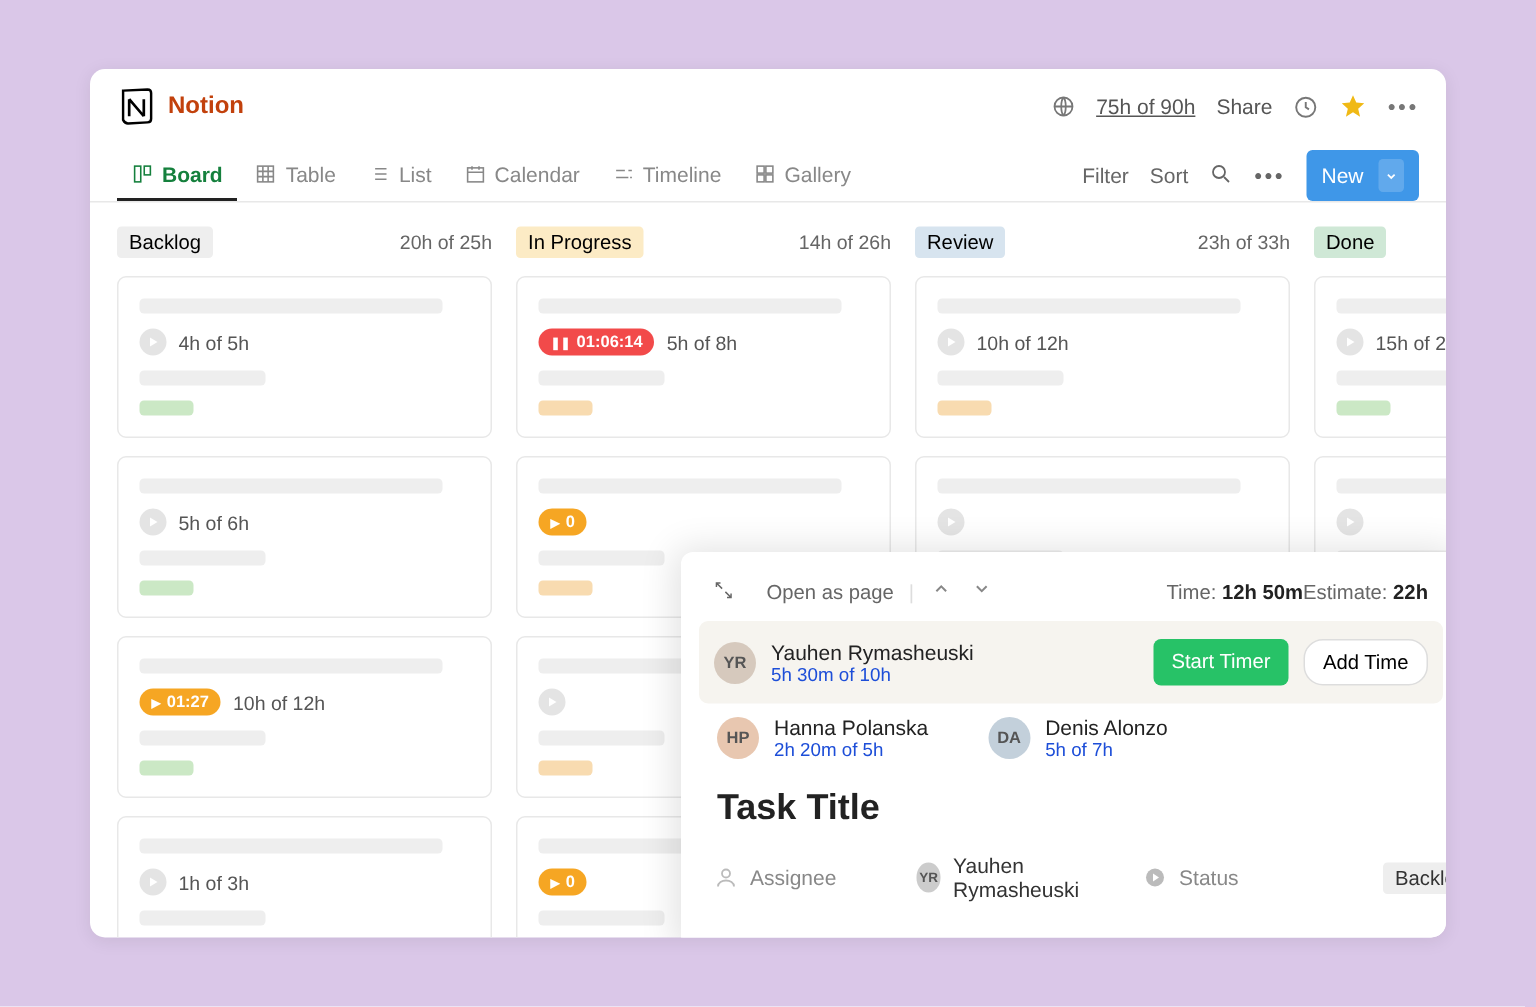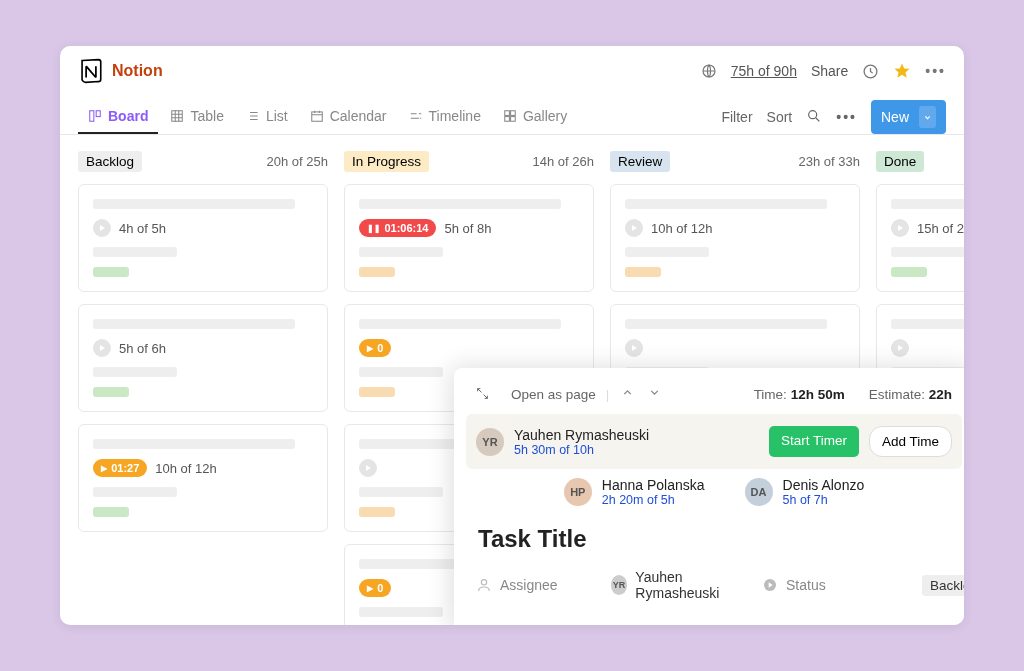--- a/index.html
+++ b/index.html
@@ -12,21 +12,21 @@
 .app-title { font-size: 16px; font-weight: 600; color: #c2410c; }
 .top-right { margin-left: auto; display: flex; align-items: center; gap: 14px; color: #555; font-size: 14px; }
 .globe-icon { width: 16px; height: 16px; }
 .time-budget { text-decoration: underline; font-weight: 500; cursor: pointer; }
 .share-text { cursor: pointer; }
 .icon-btn { cursor: pointer; color: #777; display: flex; }
 .star-icon { color: #f0b915; }
 .dots { letter-spacing: 2px; font-weight: bold; }
 .views { display: flex; align-items: center; padding: 0 18px; border-bottom: 1px solid #e8e8e8; gap: 2px; }
 .view-tab { display: flex; align-items: center; gap: 6px; padding: 8px 10px; font-size: 14px; color: #888; cursor: pointer; border-bottom: 2px solid transparent; }
-.view-tab.active { color: #8b5cf6; font-weight: 600; border-bottom-color: #222; }
+.view-tab.active { color: #15803d; font-weight: 600; border-bottom-color: #222; }
 .view-tab .vi { width: 14px; height: 14px; }
 .view-right { margin-left: auto; display: flex; align-items: center; gap: 14px; font-size: 14px; color: #666; }
 .view-right > * { cursor: pointer; }
 .new-btn { background: #3f97e8; color: #fff; padding: 6px 10px; border-radius: 4px; display: flex; align-items: center; gap: 10px; font-weight: 500; }
 .new-btn .chev { background: rgba(255,255,255,0.18); padding: 3px 4px; border-radius: 3px; }
 .board { display: flex; gap: 16px; padding: 16px 18px; overflow: hidden; }
 .col { width: 250px; flex-shrink: 0; display: flex; flex-direction: column; gap: 12px; }
 .col-head { display: flex; justify-content: space-between; align-items: center; font-size: 14px; }
 .col-title { padding: 3px 8px; border-radius: 3px; font-size: 13.5px; }
 .col-time { color: #666; font-size: 13px; }
@@ -39,32 +39,32 @@
 .pill { display: inline-flex; align-items: center; gap: 4px; border-radius: 10px; padding: 3px 8px; font-size: 11px; font-weight: 600; color: #fff; }
 .pill.red { background: #f24a4a; }
 .pill.orange { background: #f6a623; }
 .tag-small { display: inline-block; height: 10px; width: 36px; border-radius: 3px; }
 
 .popover { position: absolute; left: 394px; top: 322px; right: -10px; bottom: -10px; background: #fff; border-radius: 8px 0 0 0; box-shadow: -4px -2px 24px rgba(0,0,0,0.12); padding: 16px 22px; display: flex; flex-direction: column; }
 .pop-top { display: flex; align-items: center; gap: 10px; font-size: 13.5px; color: #666; }
 .open-page { display: flex; align-items: flex-start; gap: 22px; cursor: pointer; }
 .divider-v { color: #ddd; }
 .nav-chev { cursor: pointer; color: #888; padding: 2px; }
-.meta-right { margin-left: auto; display: flex; gap: 24px; }
+.meta-right { margin-left: auto; display: flex; }
 .meta-right b { color: #222; }
 .user-row { display: flex; align-items: center; gap: 10px; padding: 12px 10px; margin: 10px -10px 0; }
 .user-row.main { background: #f6f4ef; border-radius: 6px; align-items: center; }
 .avatar { width: 28px; height: 28px; border-radius: 50%; background: #ccc; display: flex; align-items: center; justify-content: center; font-size: 11px; color: #555; font-weight: 600; flex-shrink: 0; }
 .user-info { display: flex; flex-direction: column; }
 .user-name { font-size: 14px; color: #222; font-weight: 500; }
 .user-time { font-size: 12.5px; color: #1d4ed8; }
 .row-actions { margin-left: auto; display: flex; gap: 10px; justify-content: center; }
 .btn-green { background: #27c267; color: #fff; padding: 7px 12px; border-radius: 5px; font-size: 13.5px; font-weight: 500; cursor: pointer; }
 .btn-white { background: #fff; border: 1px solid #ddd; padding: 7px 12px; border-radius: 13px; font-size: 13.5px; cursor: pointer; }
-.sub-users { display: flex; gap: 40px; padding: 8px 2px 0; justify-content: center; }
+.sub-users { display: flex; gap: 40px; padding: 8px 2px 0; }
 .sub-user { display: flex; align-items: center; gap: 10px; }
 .task-title { font-size: 24px; font-weight: 700; color: #222; margin: 18px 0 16px 2px; }
 .props { display: flex; flex-direction: row; gap: 14px; font-size: 14px; }
 .prop { display: flex; align-items: center; }
 .prop-label { display: flex; align-items: center; gap: 8px; color: #888; width: 160px; }
 .prop-ico { width: 16px; height: 16px; color: #bbb; }
 .prop-val { display: flex; align-items: center; gap: 8px; color: #333; }
 .tag { padding: 3px 8px; border-radius: 3px; font-size: 13.5px; }
 .av-sm { width: 20px; height: 20px; border-radius:50%; background:#ccc; display:inline-flex; align-items:center; justify-content:center; font-size:9px; color:#555; font-weight:600;}
 svg.ico { stroke: currentColor; fill: none; stroke-width: 1.8; }
@@ -201,20 +201,30 @@
           <div class="card-row">
             <span class="pill orange">
               <span style="font-size: 8px;">▶</span>
               <span>01:27</span>
             </span>
             <span class="card-time">10h of 12h</span>
           </div>
           <div class="skel-line" style="width: 38%;"></div>
           <span class="tag-small" style="background: rgb(203, 232, 197);"></span>
         </div>
+        <div class="card">
+          <div class="skel-line" style="width: 92%;"></div>
+          <div class="card-row">
+            <span class="play-dot">
+              <span class="play-tri"></span>
+            </span>
+            <span class="card-time">1h of 3h</span>
+          </div>
+          <div class="skel-line" style="width: 38%;"></div>
+        </div>
       </div>
       <div class="col">
         <div class="col-head">
           <span class="col-title" style="background: rgb(252, 235, 197);">In Progress</span>
           <span class="col-time">14h of 26h</span>
         </div>
         <div class="card">
           <div class="skel-line" style="width: 92%;"></div>
           <div class="card-row">
             <span class="pill red">

